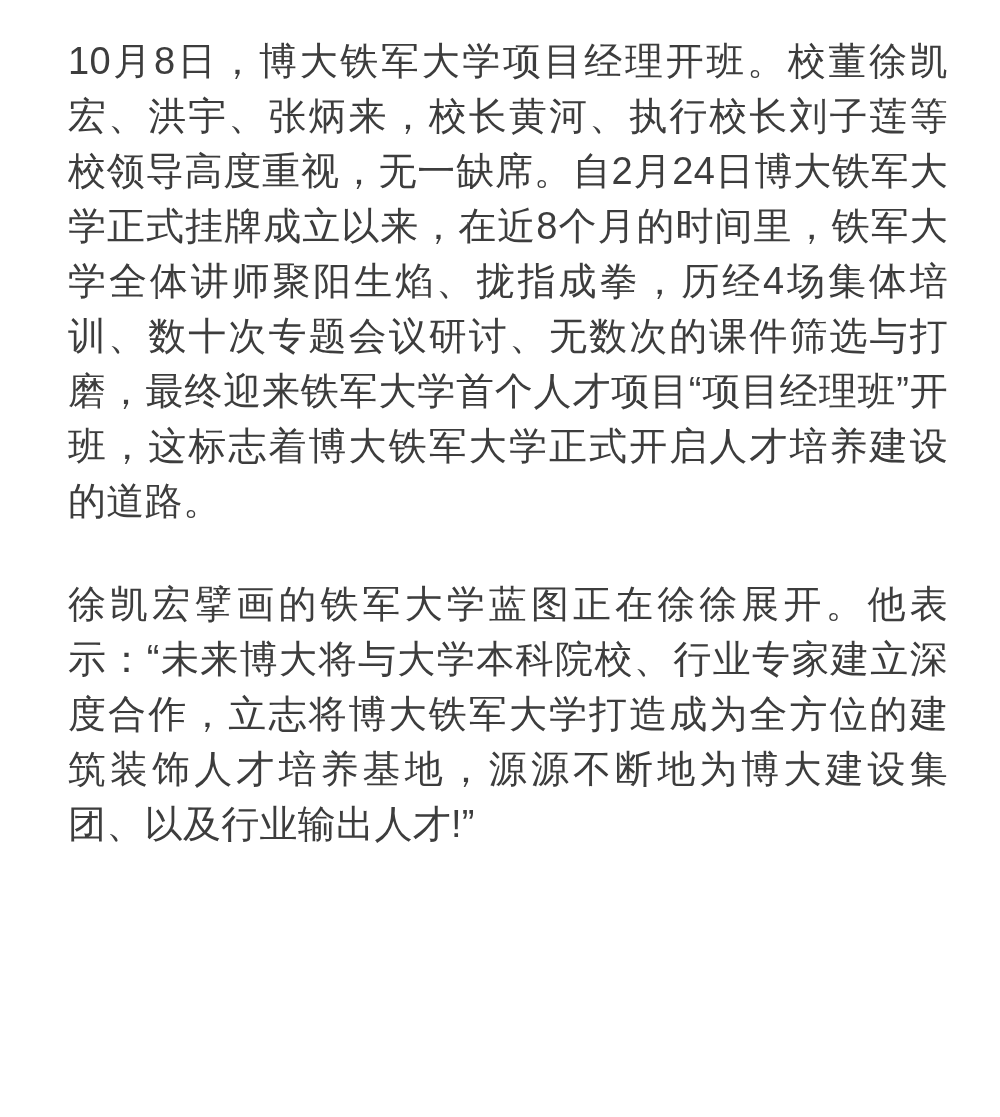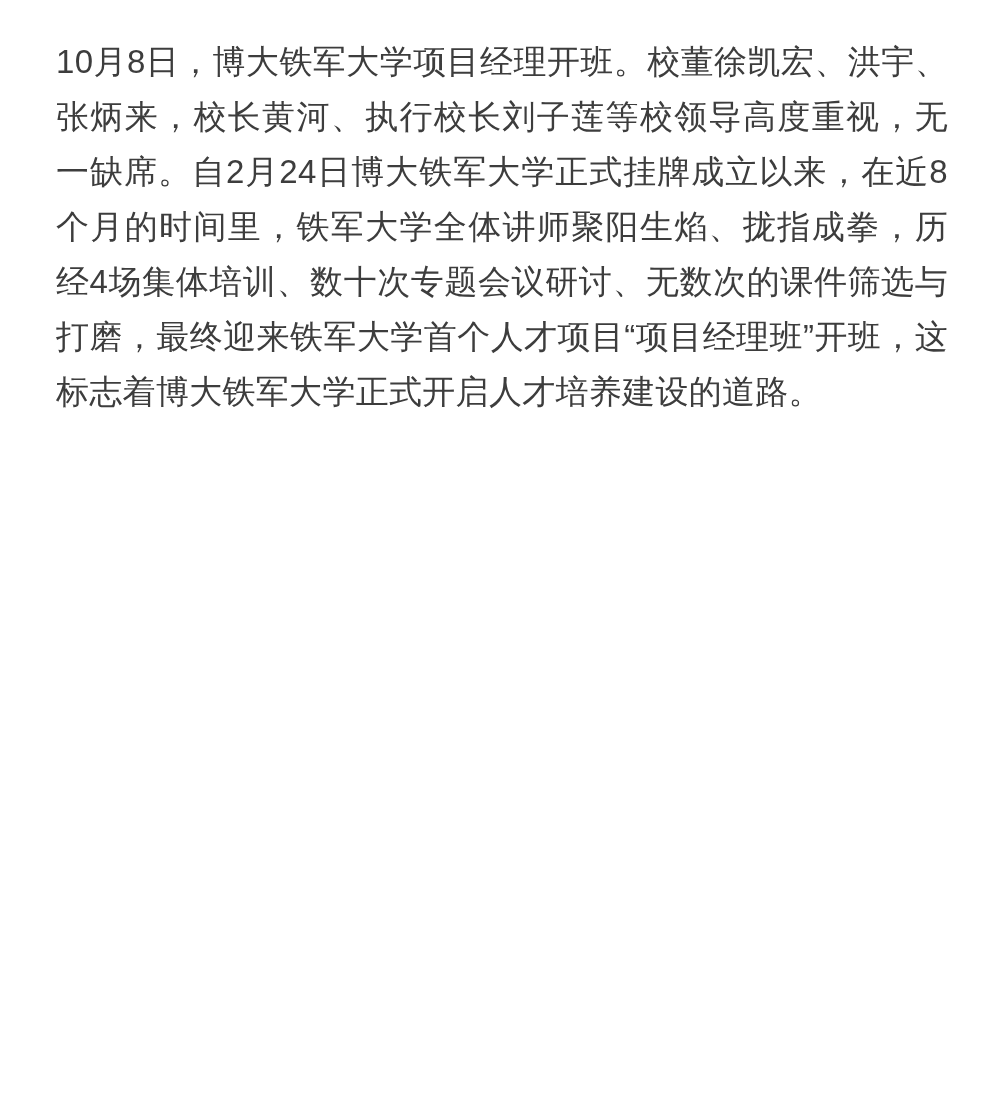--- a/index.html
+++ b/index.html
@@ -13,31 +13,32 @@
     font-family: "Liberation Sans", "DejaVu Sans", sans-serif;
     color: #3c3c3c;
     overflow: hidden;
   }
   .article {
     box-sizing: border-box;
     width: 1000px;
     padding: 34px 52px 0 52px;
   }
   .para {
-    font-size: 33px;
+    font-size: 38px;
     line-height: 55px;
     letter-spacing: 0.3px;
     text-align: justify;
     text-justify: inter-character;
-    margin: 0 0 48px 4px;
+    margin: 0 0 48px 16px;
     color: #3d3d3d;
     word-break: break-all;
   }
   .para:last-child {
     margin-bottom: 0;
   }
 </style>
 </head>
 <body>
 
 <div class="article">
   <p class="para">10月8日，博大铁军大学项目经理开班。校董徐凯宏、洪宇、张炳来，校长黄河、执行校长刘子莲等校领导高度重视，无一缺席。自2月24日博大铁军大学正式挂牌成立以来，在近8个月的时间里，铁军大学全体讲师聚阳生焰、拢指成拳，历经4场集体培训、数十次专题会议研讨、无数次的课件筛选与打磨，最终迎来铁军大学首个人才项目“项目经理班”开班，这标志着博大铁军大学正式开启人才培养建设的道路。</p>
+  <p class="para">徐凯宏擘画的铁军大学蓝图正在徐徐展开。他表示：“未来博大将与大学本科院校、行业专家建立深度合作，立志将博大铁军大学打造成为全方位的建筑装饰人才培养基地，源源不断地为博大建设集团、以及行业输出人才!”</p>
 </div>
 
 </body></html>

